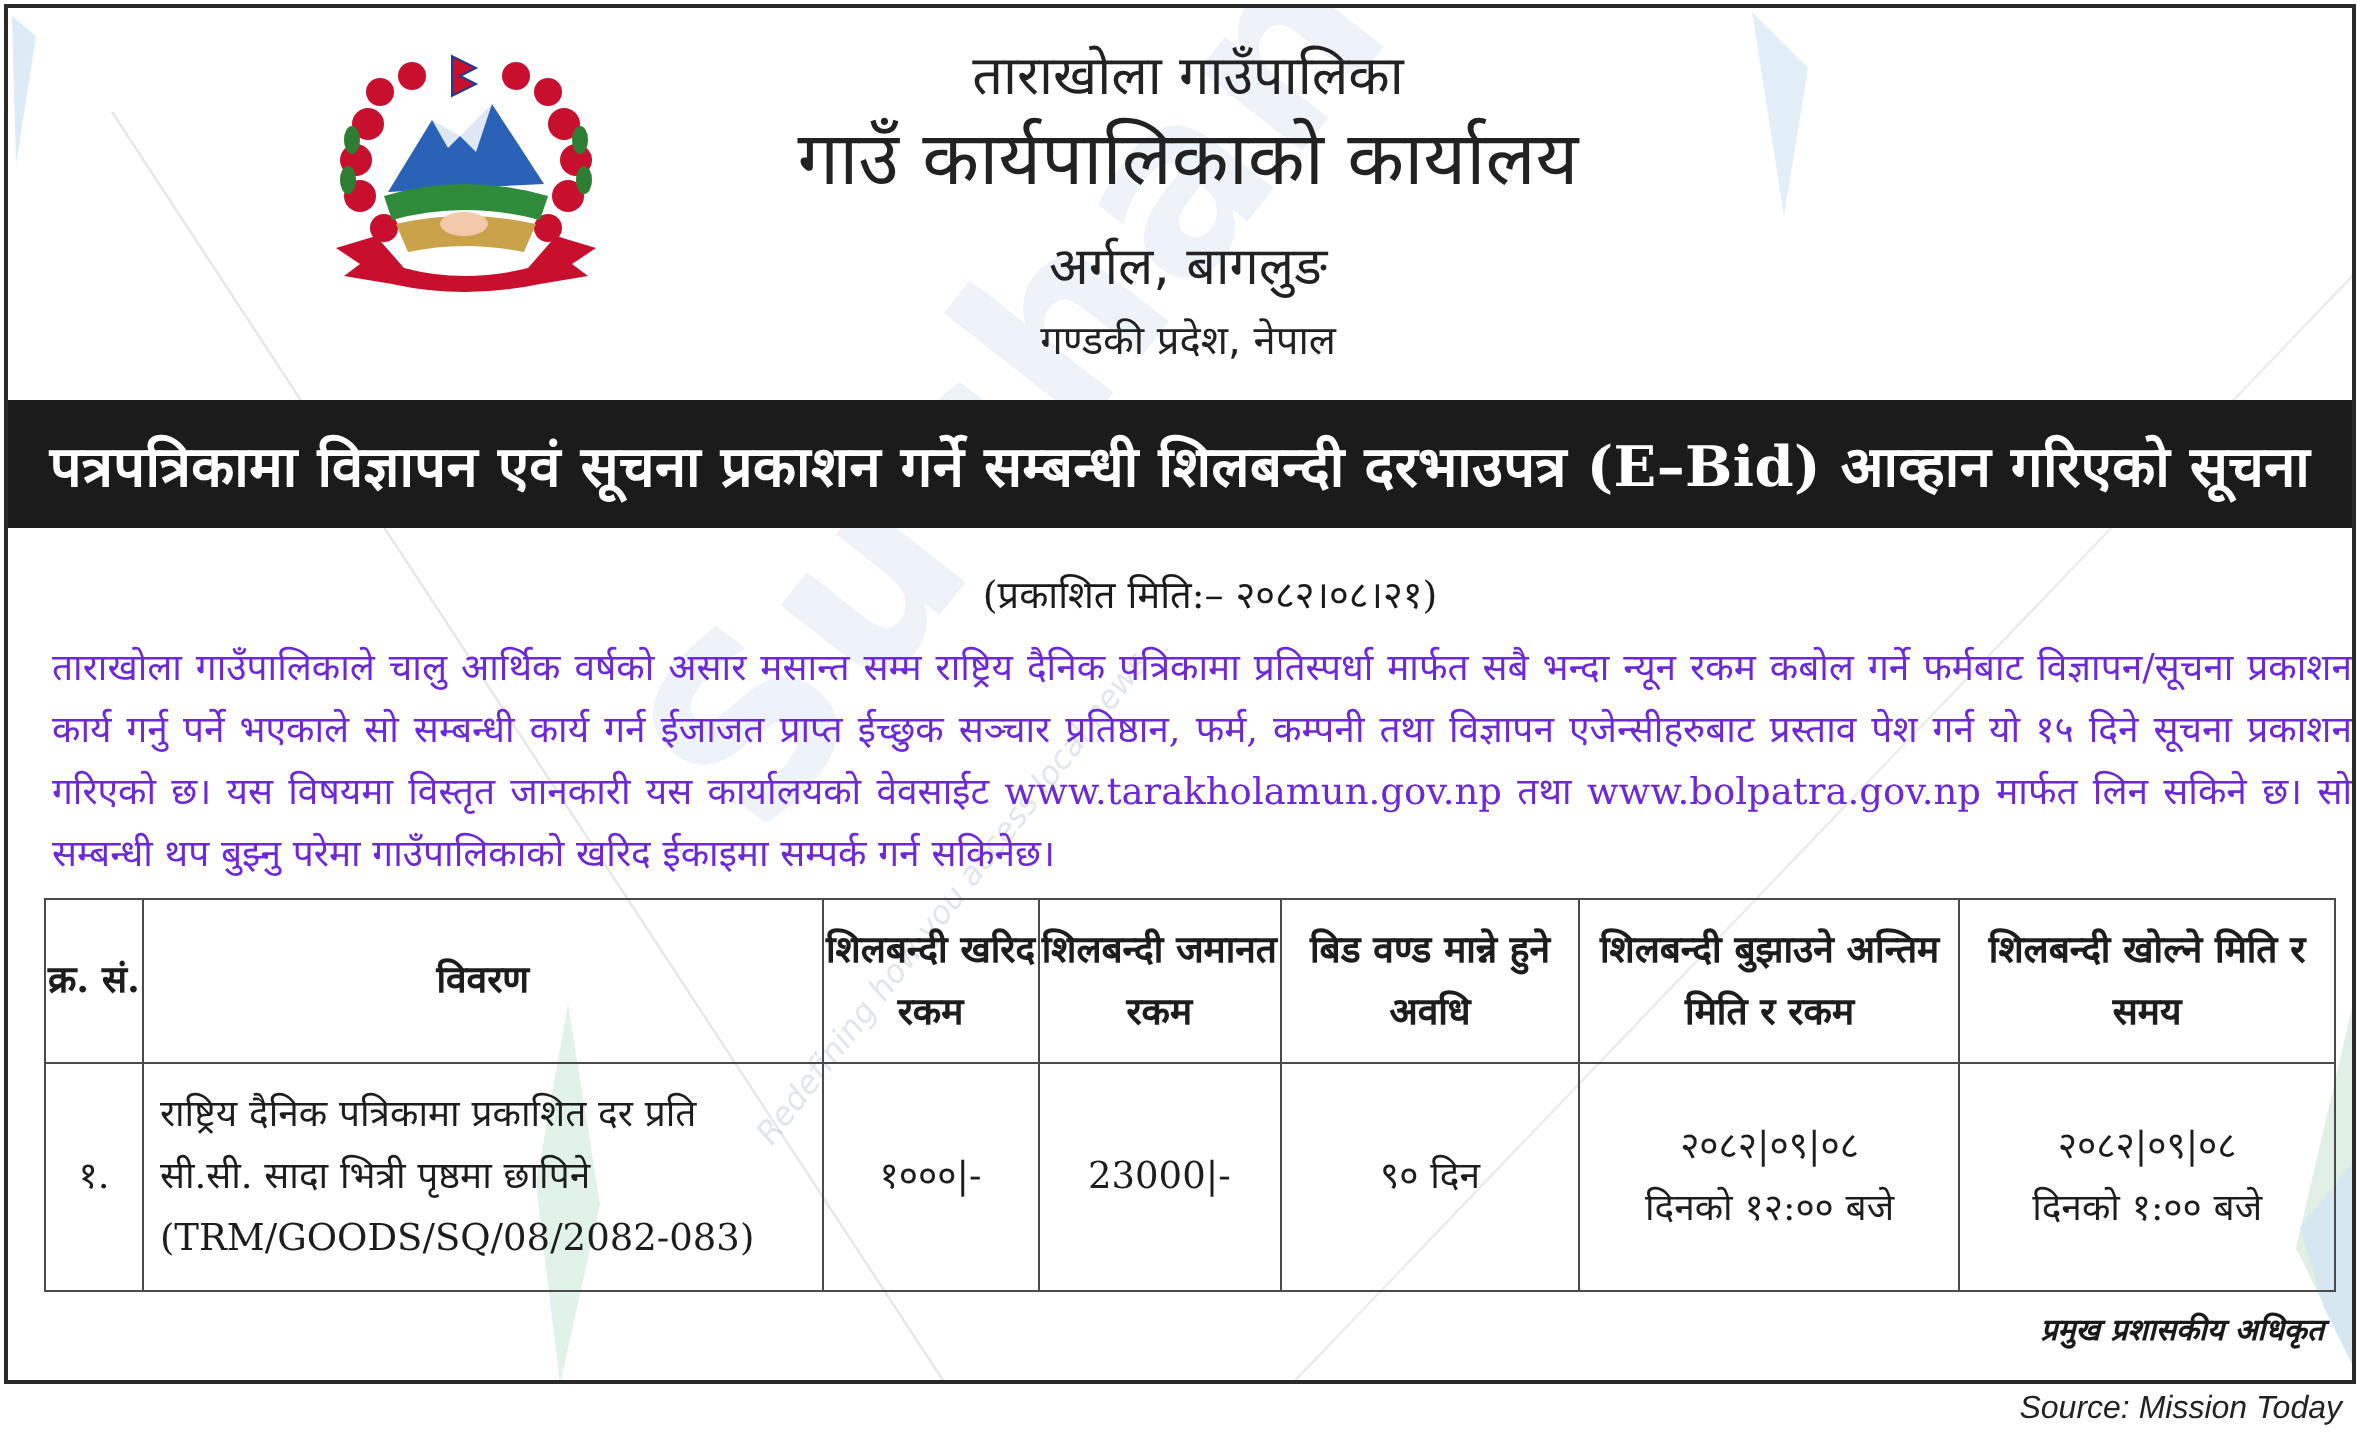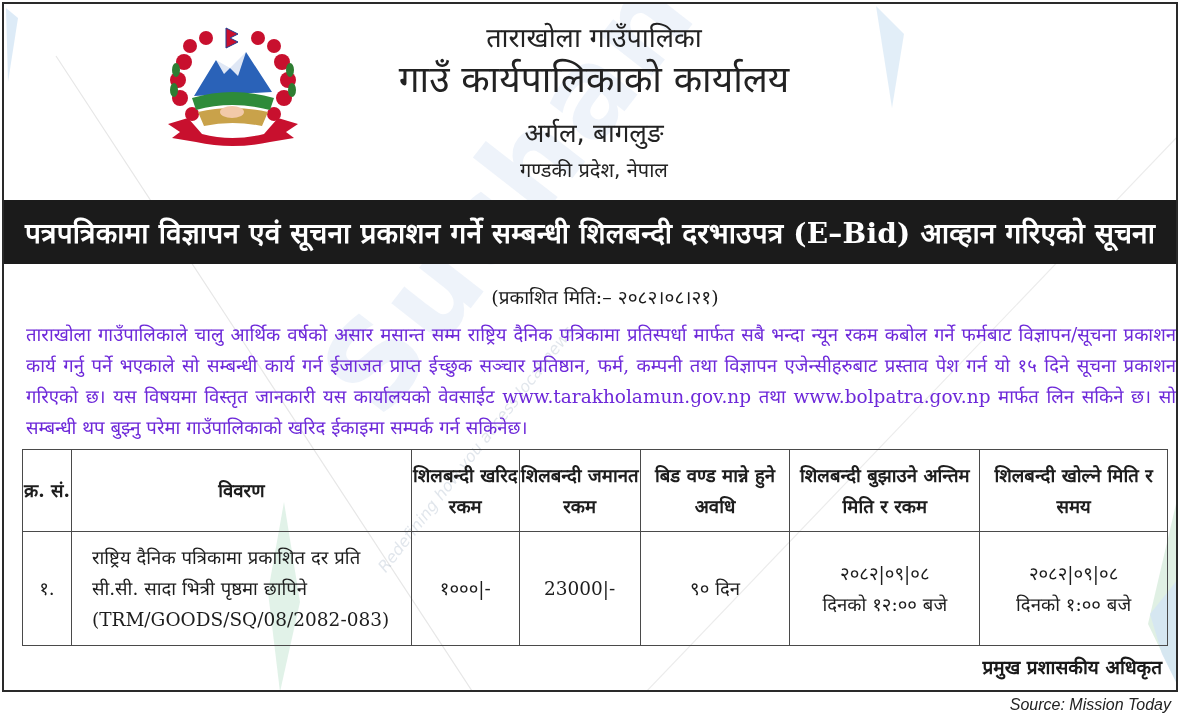--- a/index.html
+++ b/index.html
@@ -45,25 +45,25 @@
       text-align: justify; text-align-last: left; color: #6d28d9;
     }
 
     table.bids {
       position: absolute; left: 18px; top: 445px; width: 1146px; border-collapse: collapse;
       font-size: 18.5px; color: #1d1d1d; background: transparent;
     }
     table.bids th, table.bids td { border: 1.5px solid #4a4a4a; text-align: center; vertical-align: middle; }
     table.bids th { height: 82px; font-weight: bold; line-height: 31px; }
     table.bids td { height: 114px; line-height: 31px; }
-    table.bids td.desc { text-align: left; padding-left: 20px; }
+    table.bids td.desc { text-align: left; padding-left: 8px; }
     .c1 { width: 49px; } .c2 { width: 340px; } .c3 { width: 108px; } .c4 { width: 121px; }
     .c5 { width: 150px; } .c6 { width: 190px; } .c7 { width: 188px; }
 
-    .signature { position: absolute; right: 14px; top: 650px; font-size: 19px; font-weight: bold; }
+    .signature { position: absolute; right: 14px; top: 650px; font-size: 15px; font-weight: bold; font-style: italic; }
 
     .source {
       position: absolute; right: 10px; top: 696px; font-family: "Liberation Sans", sans-serif;
       font-style: italic; font-size: 16px; color: #222;
     }
   </style>
 </head>
 <body>
 
 <div class="frame">

